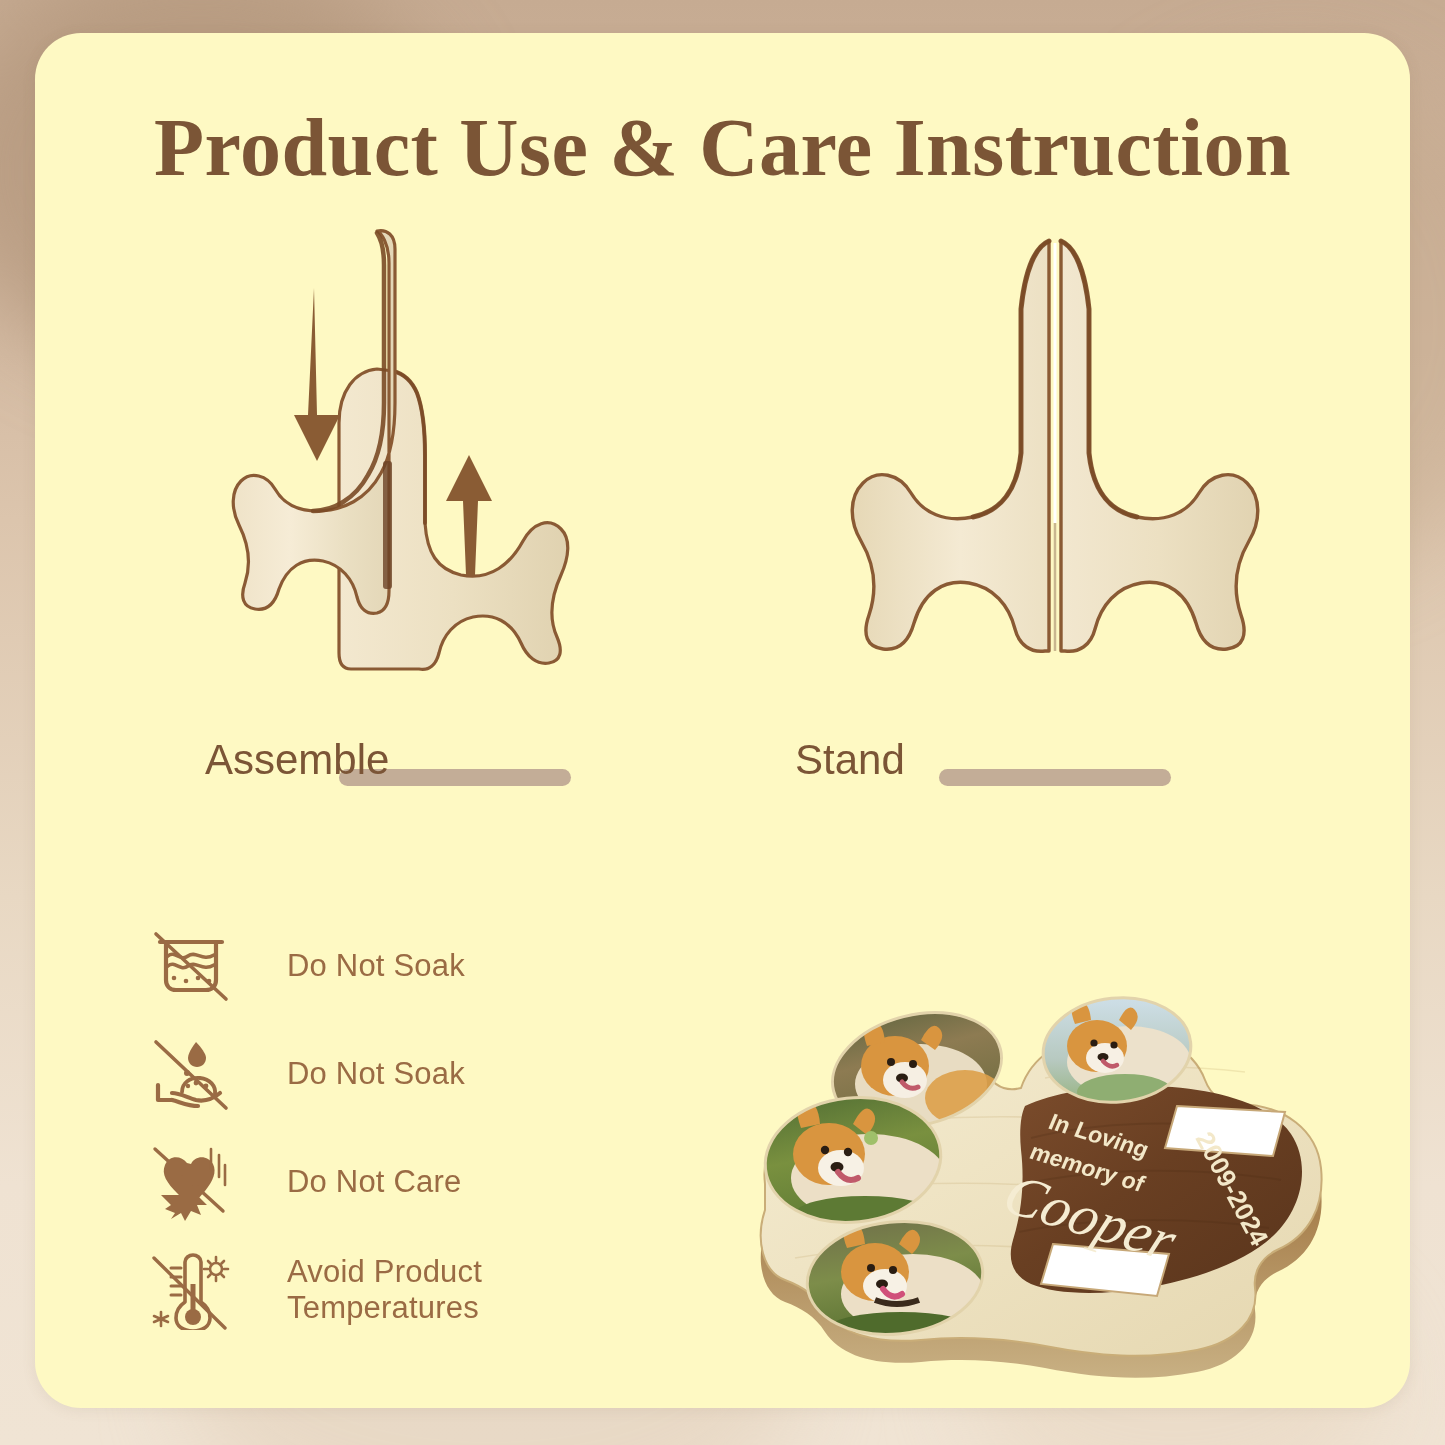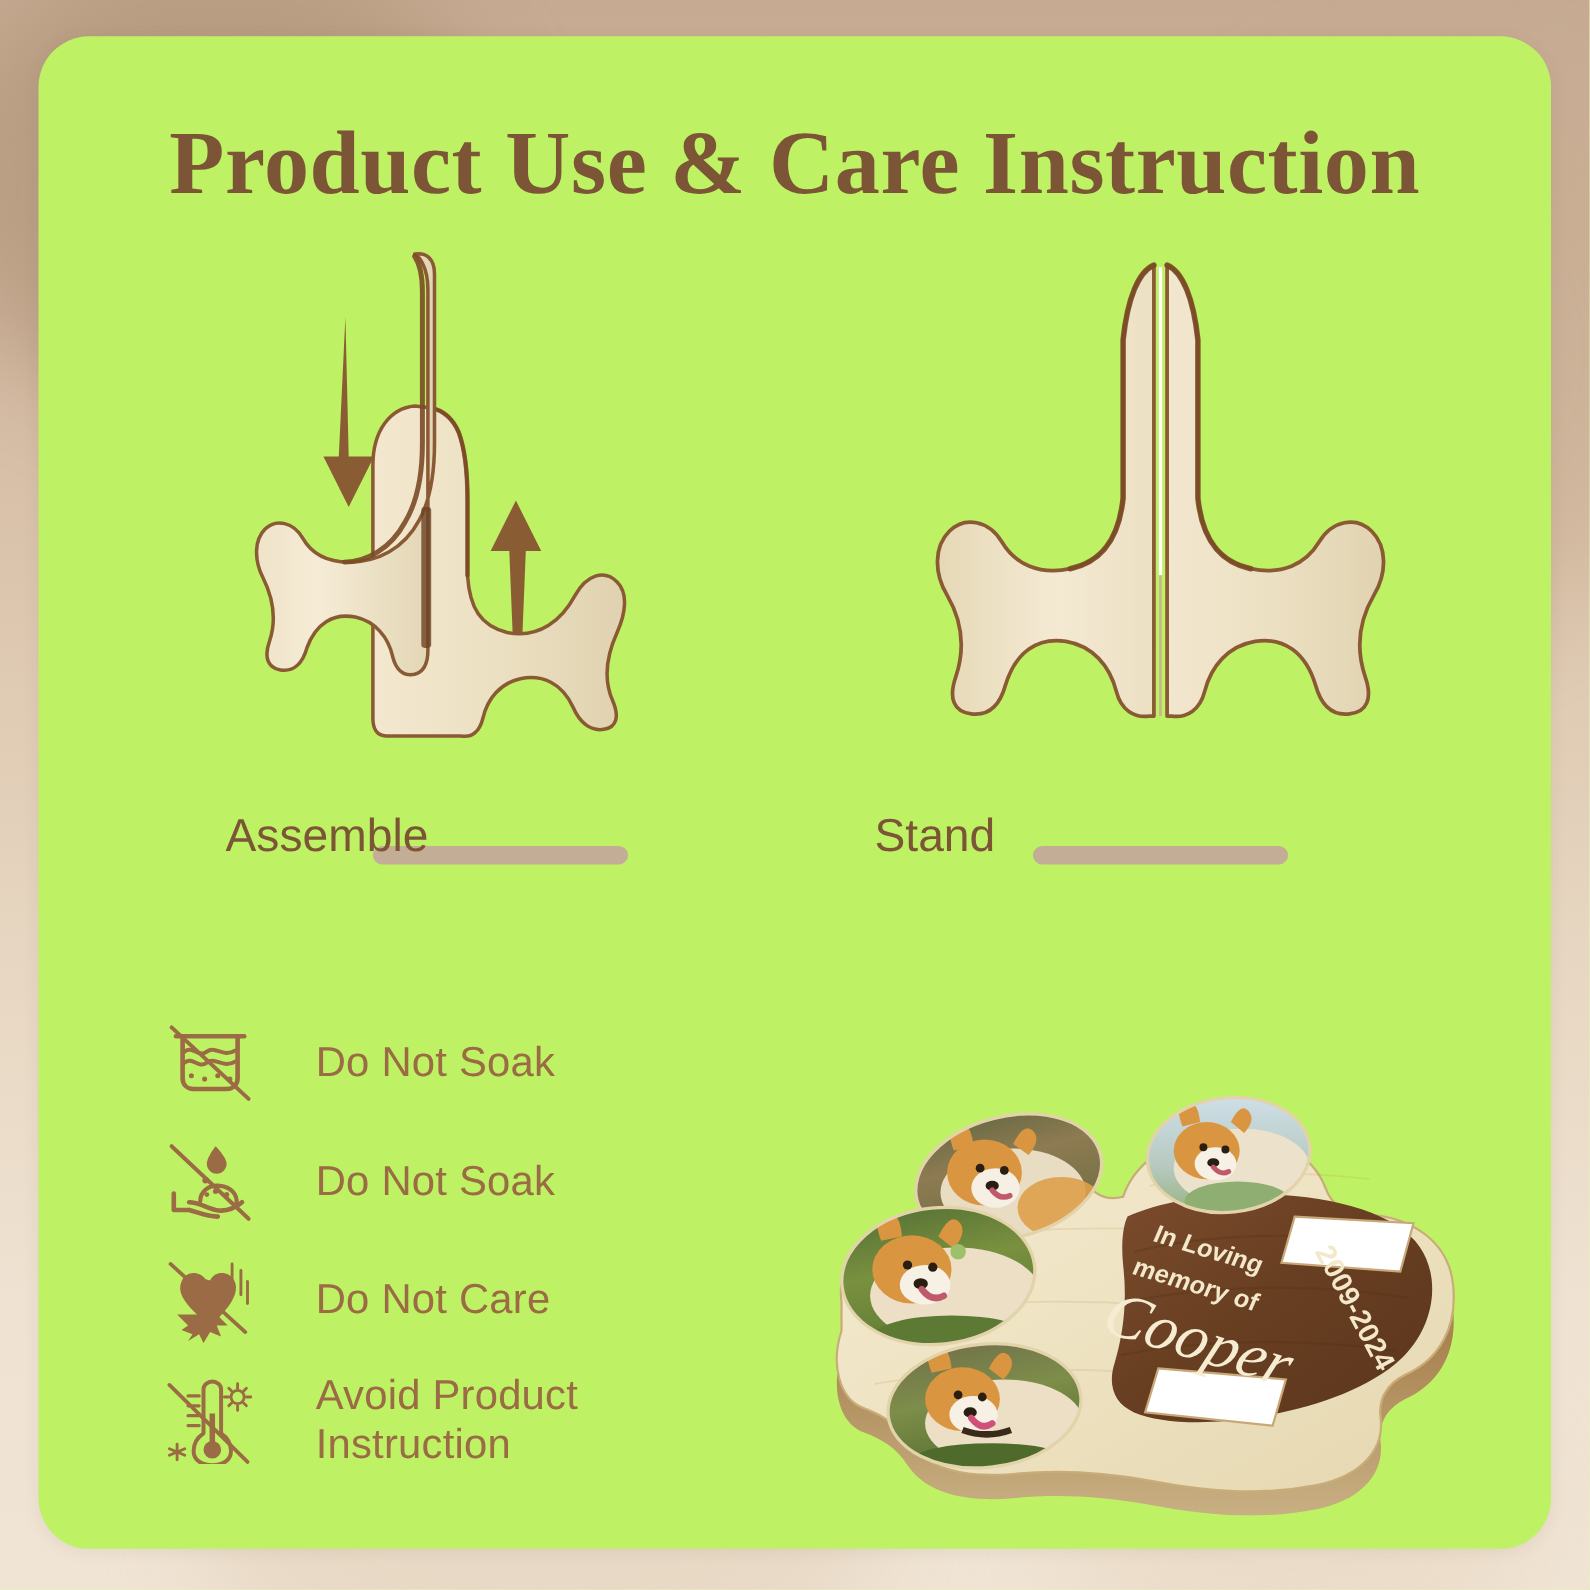--- a/index.html
+++ b/index.html
@@ -11,21 +11,21 @@
   }
   
   .bg-blob { position:absolute; border-radius:50%; filter:blur(40px); pointer-events:none; }
   .b1 { left:-60px; top:-40px; width:520px; height:420px; background:rgba(172,142,114,.55); }
   .b2 { right:-80px; top:60px; width:460px; height:520px; background:rgba(196,168,140,.45); }
   .b3 { left:180px; bottom:-90px; width:620px; height:300px; background:rgba(226,208,185,.55); }
   .b4 { right:60px; bottom:-70px; width:420px; height:260px; background:rgba(232,214,191,.5); }
 
   .card {
     position:absolute; left:35px; top:33px; width:1375px; height:1375px;
-    background:#bef264; border-radius:46px; box-shadow:0 2px 14px rgba(120,95,70,.10);
+    background:#fef9c3; border-radius:46px; box-shadow:0 2px 14px rgba(120,95,70,.10);
     overflow:hidden;
   }
 
   .title {
     position:absolute; left:0; right:0; top:68px; text-align:center;
     font-family:"Liberation Serif", serif;
     font-size:82px; font-weight:700; color:#7b5536;
     letter-spacing:.5px; white-space:nowrap;
   }
 
@@ -43,21 +43,21 @@
   .cap-text {
     position:relative; display:inline-block; z-index:2;
     font-size:42px; color:#7b5536; line-height:1;
   }
 
   
   .care { position:absolute; left:108px; top:890px; width:520px; }
   .care-row { display:flex; align-items:center; margin-bottom:22px; min-height:82px; }
   .care-icon { width:96px; height:86px; flex:0 0 96px; display:flex; align-items:center; justify-content:center; }
   .care-label {
-    margin-left:48px; font-size:38px; color:#9a6b44; line-height:1.17;
+    margin-left:48px; font-size:31px; color:#9a6b44; line-height:1.17;
     letter-spacing:.2px;
   }
   .care-label.two-line { text-align:left; }
 
   
   .product { position:absolute; left:690px; top:955px; width:630px; height:390px; }
 </style>
 </head>
 <body>
 
@@ -291,21 +291,21 @@
               <path d="M59.5 24.5 L57 27"></path>
           </g>
           <g stroke-width="2.6" stroke-linecap="round">
             <path d="M10 62 L10 76"></path>
             <path d="M3 66 L17 72"></path>
             <path d="M17 66 L3 72"></path>
           </g>
           <path d="M3 8 L74 78" stroke-width="3.4" stroke-linecap="round"></path>
         </svg>
       </div>
-      <div class="care-label two-line"><span><div>Avoid Product</div><div>Instruction</div></span></div>
+      <div class="care-label two-line"><span><div>Avoid Product</div><div>Temperatures</div></span></div>
     </div>
 
   </div>
 
   <div class="product">
     <svg width="630" height="390" viewBox="0 0 630 390">
       <defs>
         <linearGradient id="plyTop" x1="0" y1="0" x2="1" y2="1">
           <stop offset="0%" stop-color="#f4ecd2"></stop>
           <stop offset="40%" stop-color="#efe4c4"></stop>

